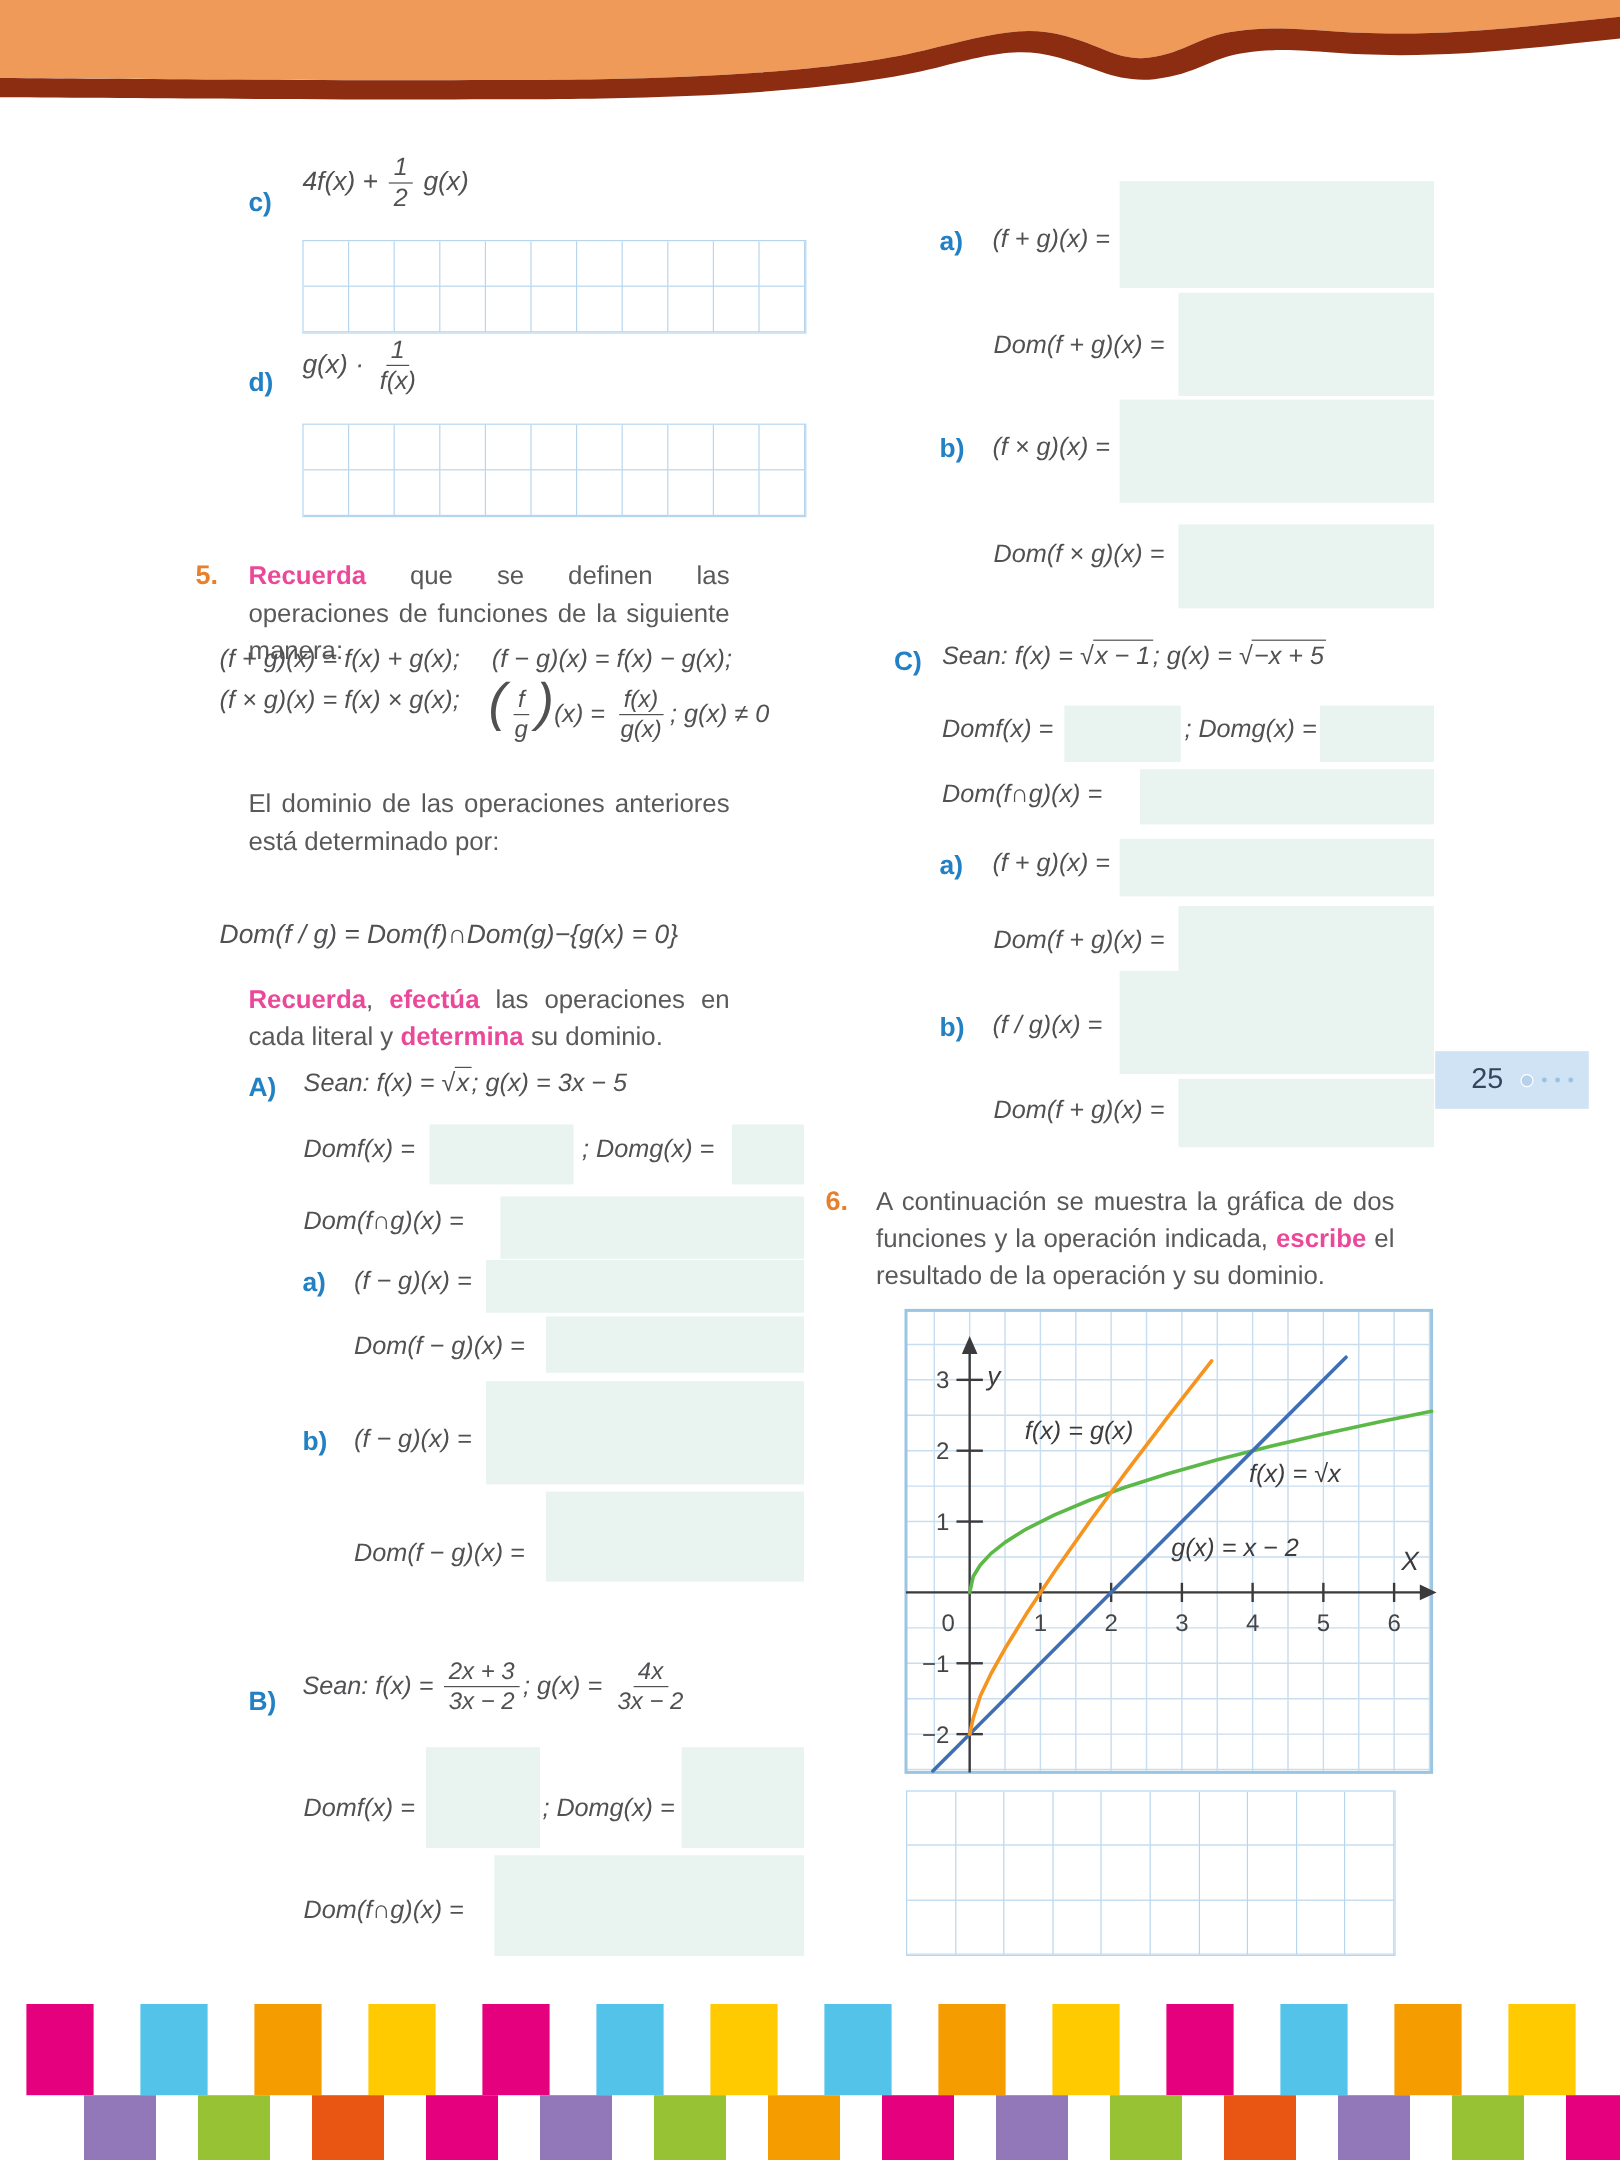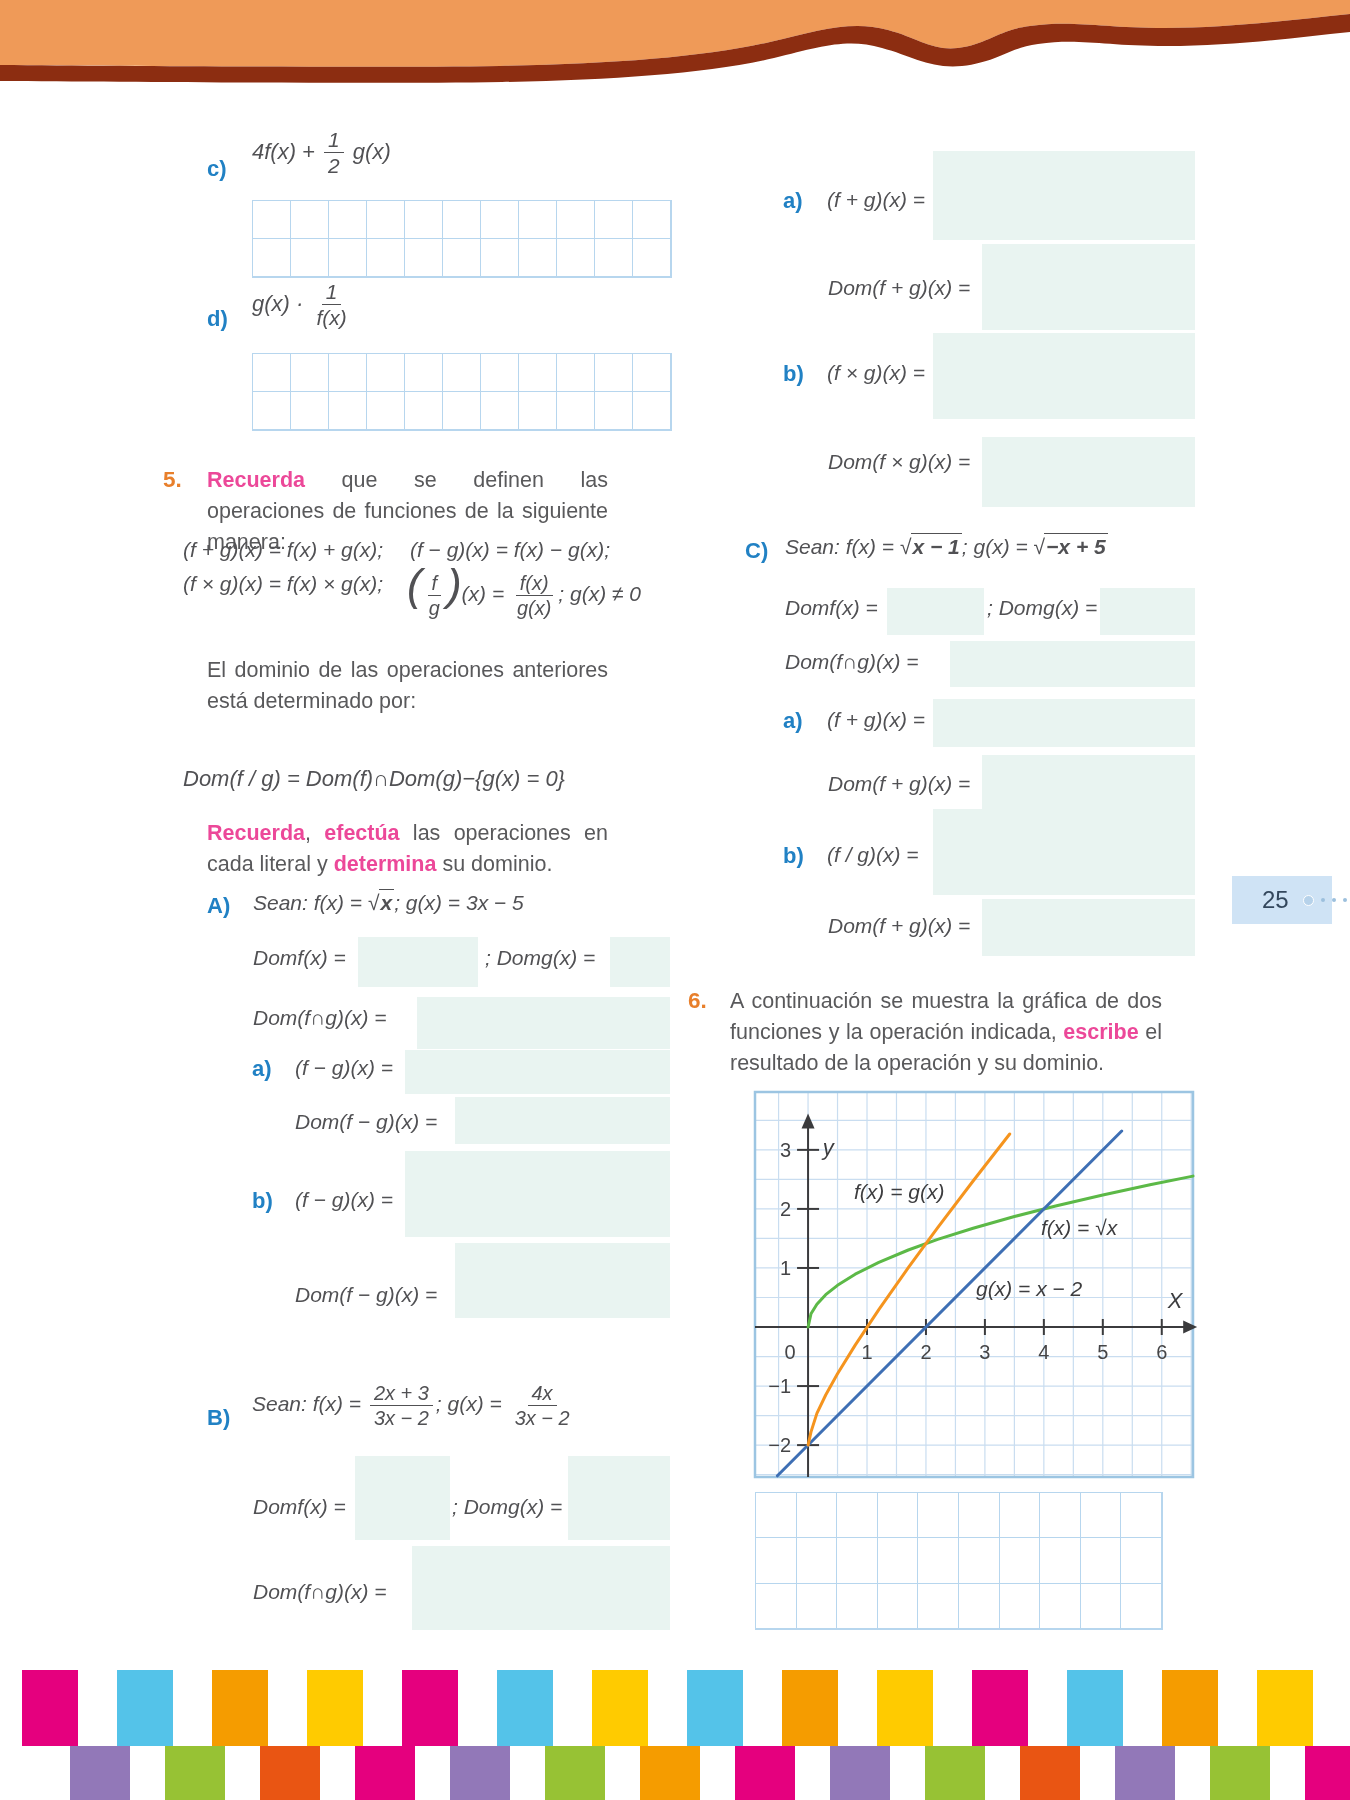--- a/index.html
+++ b/index.html
@@ -10,21 +10,21 @@
   .body-text{color:#59595b;font-size:21.5px;line-height:1.45;text-align:justify;}
   .body-text b{color:#ec4899;}
   .blue-lbl{color:var(--accent_blue,#2181c4);font-weight:bold;font-size:22px;}
   .orange-num{color:var(--accent_orange,#e87f2b);font-weight:bold;font-size:22.5px;}
   .abox{background:var(--answer_box,#e9f4f1);}
   .fr{display:inline-flex;flex-direction:column;align-items:center;vertical-align:middle;
       line-height:1.12;font-size:0.95em;margin:0 3px;}
   .fr .n{border-bottom:1.6px solid currentColor;padding:0 4px 1px;}
   .fr .d{padding:1px 4px 0;}
   .sq{white-space:nowrap;}
-  .sq .ov{border-top:1.7px solid currentColor;padding:1px 2px 0;margin-left:-1px;font-weight:bold;}
+  .sq .ov{border-top:1.7px solid currentColor;padding:1px 2px 0;margin-left:-1px;}
   .bp{font-size:2.1em;font-weight:200;line-height:0;position:relative;top:-1px;}
   .flexrow{display:flex;justify-content:space-between;align-items:flex-start;gap:24px;}
   .grid-box{display:grid;border:1.3px solid var(--grid_line,#b7d6ee);background:#fff;overflow:hidden;}
   .grid-box > div{border-right:1.2px solid var(--grid_line,#b7d6ee);border-bottom:1.2px solid var(--grid_line,#b7d6ee);}
   .badge{background:var(--badge_bg,#cfe3f5);color:#33475c;font-size:24px;
          display:flex;align-items:center;gap:14px;padding-left:30px;box-sizing:border-box;}
   .dots{display:flex;align-items:center;gap:7px;}
   .dots i{width:4px;height:4px;border-radius:50%;background:#9cc0dd;}
   .dots i.lead-dot{width:9px;height:9px;background:#b6d2ea;border:1.5px solid #fff;}
   .stripe{position:absolute;}
@@ -199,21 +199,21 @@
   <div class="abs math" style="left:828px;top:772px">Dom(f + g)(x) =</div>
   <div class="abs abox" style="left:982px;top:755px;width:213px;height:56px"></div>
 
   <div class="abs blue-lbl" style="left:783px;top:843px">b)</div>
   <div class="abs math" style="left:827px;top:843px">(f / g)(x) =</div>
   <div class="abs abox" style="left:933px;top:809px;width:262px;height:86px"></div>
 
   <div class="abs math" style="left:828px;top:914px">Dom(f + g)(x) =</div>
   <div class="abs abox" style="left:982px;top:899px;width:213px;height:57px"></div>
 
-  <div class="abs badge" style="left:1232px;top:876px;width:100px;height:48px">
+  <div class="abs badge" style="left:1196px;top:876px;width:128px;height:48px">
     <span>25</span>
     <span class="dots">
         <i class="lead-dot"></i>
         <i></i>
         <i></i>
         <i></i>
       </span>
   </div>
 
   <div class="abs orange-num" style="left:688px;top:988px">6.</div>

